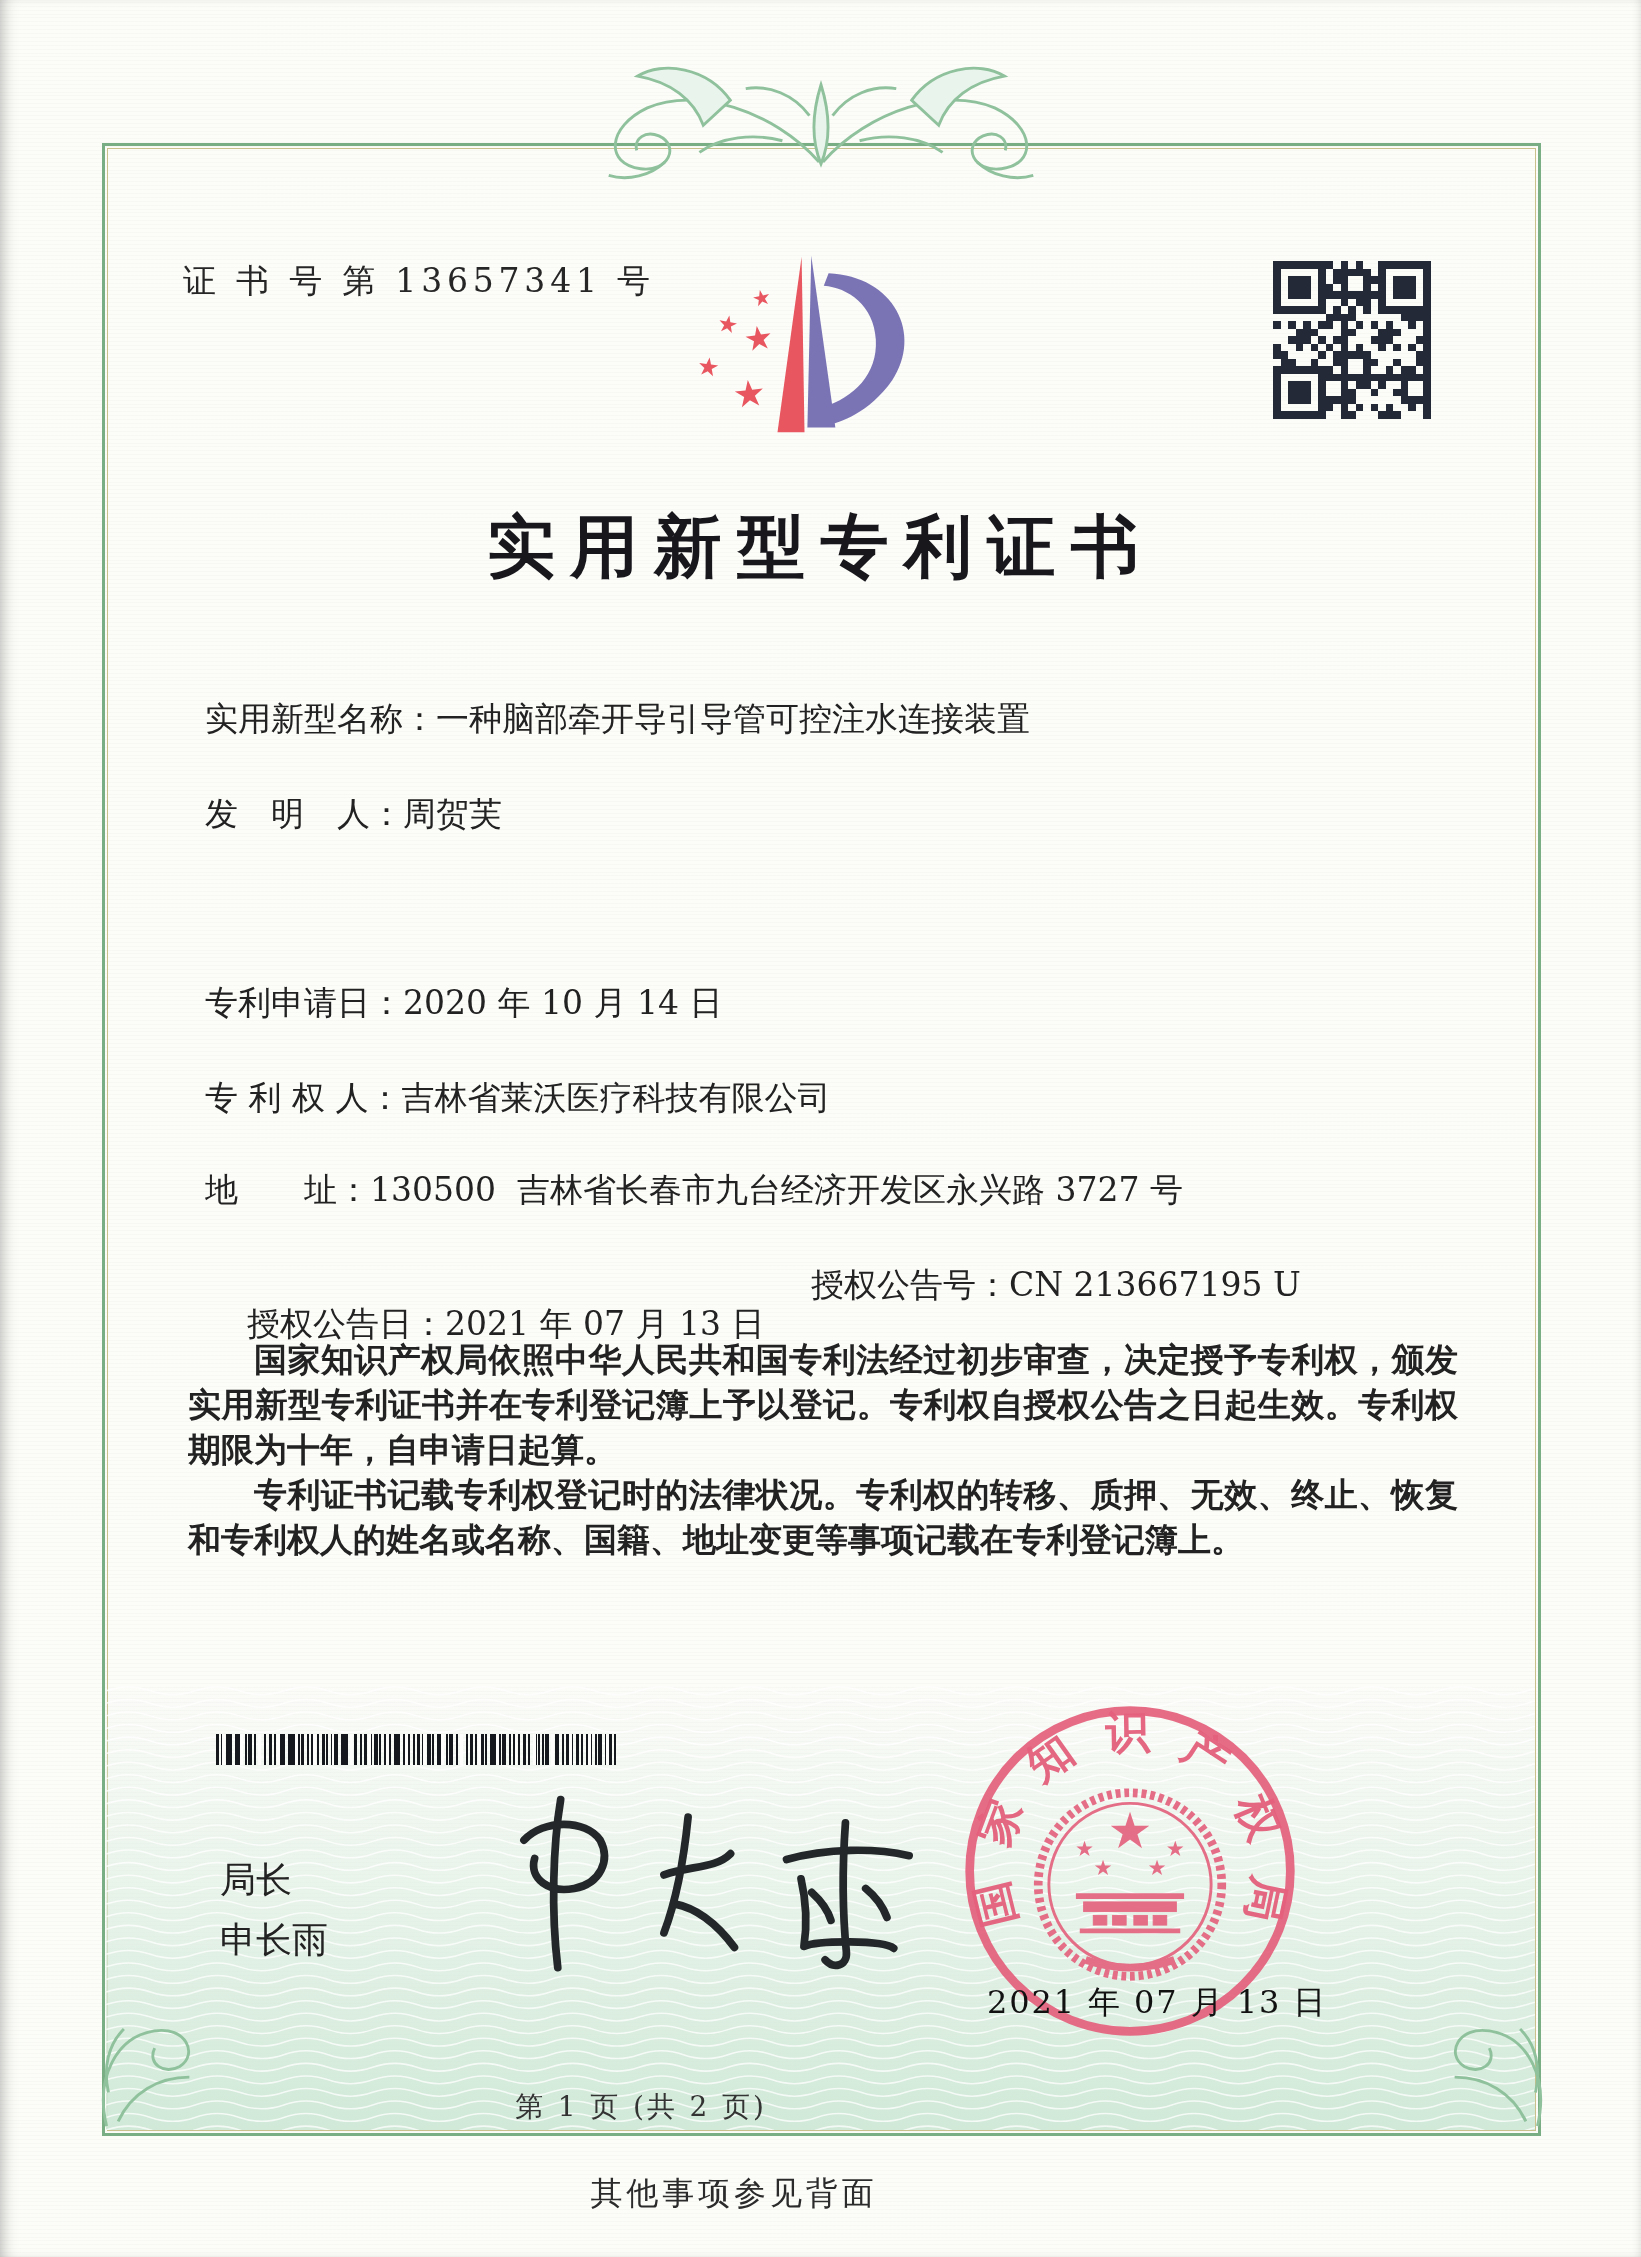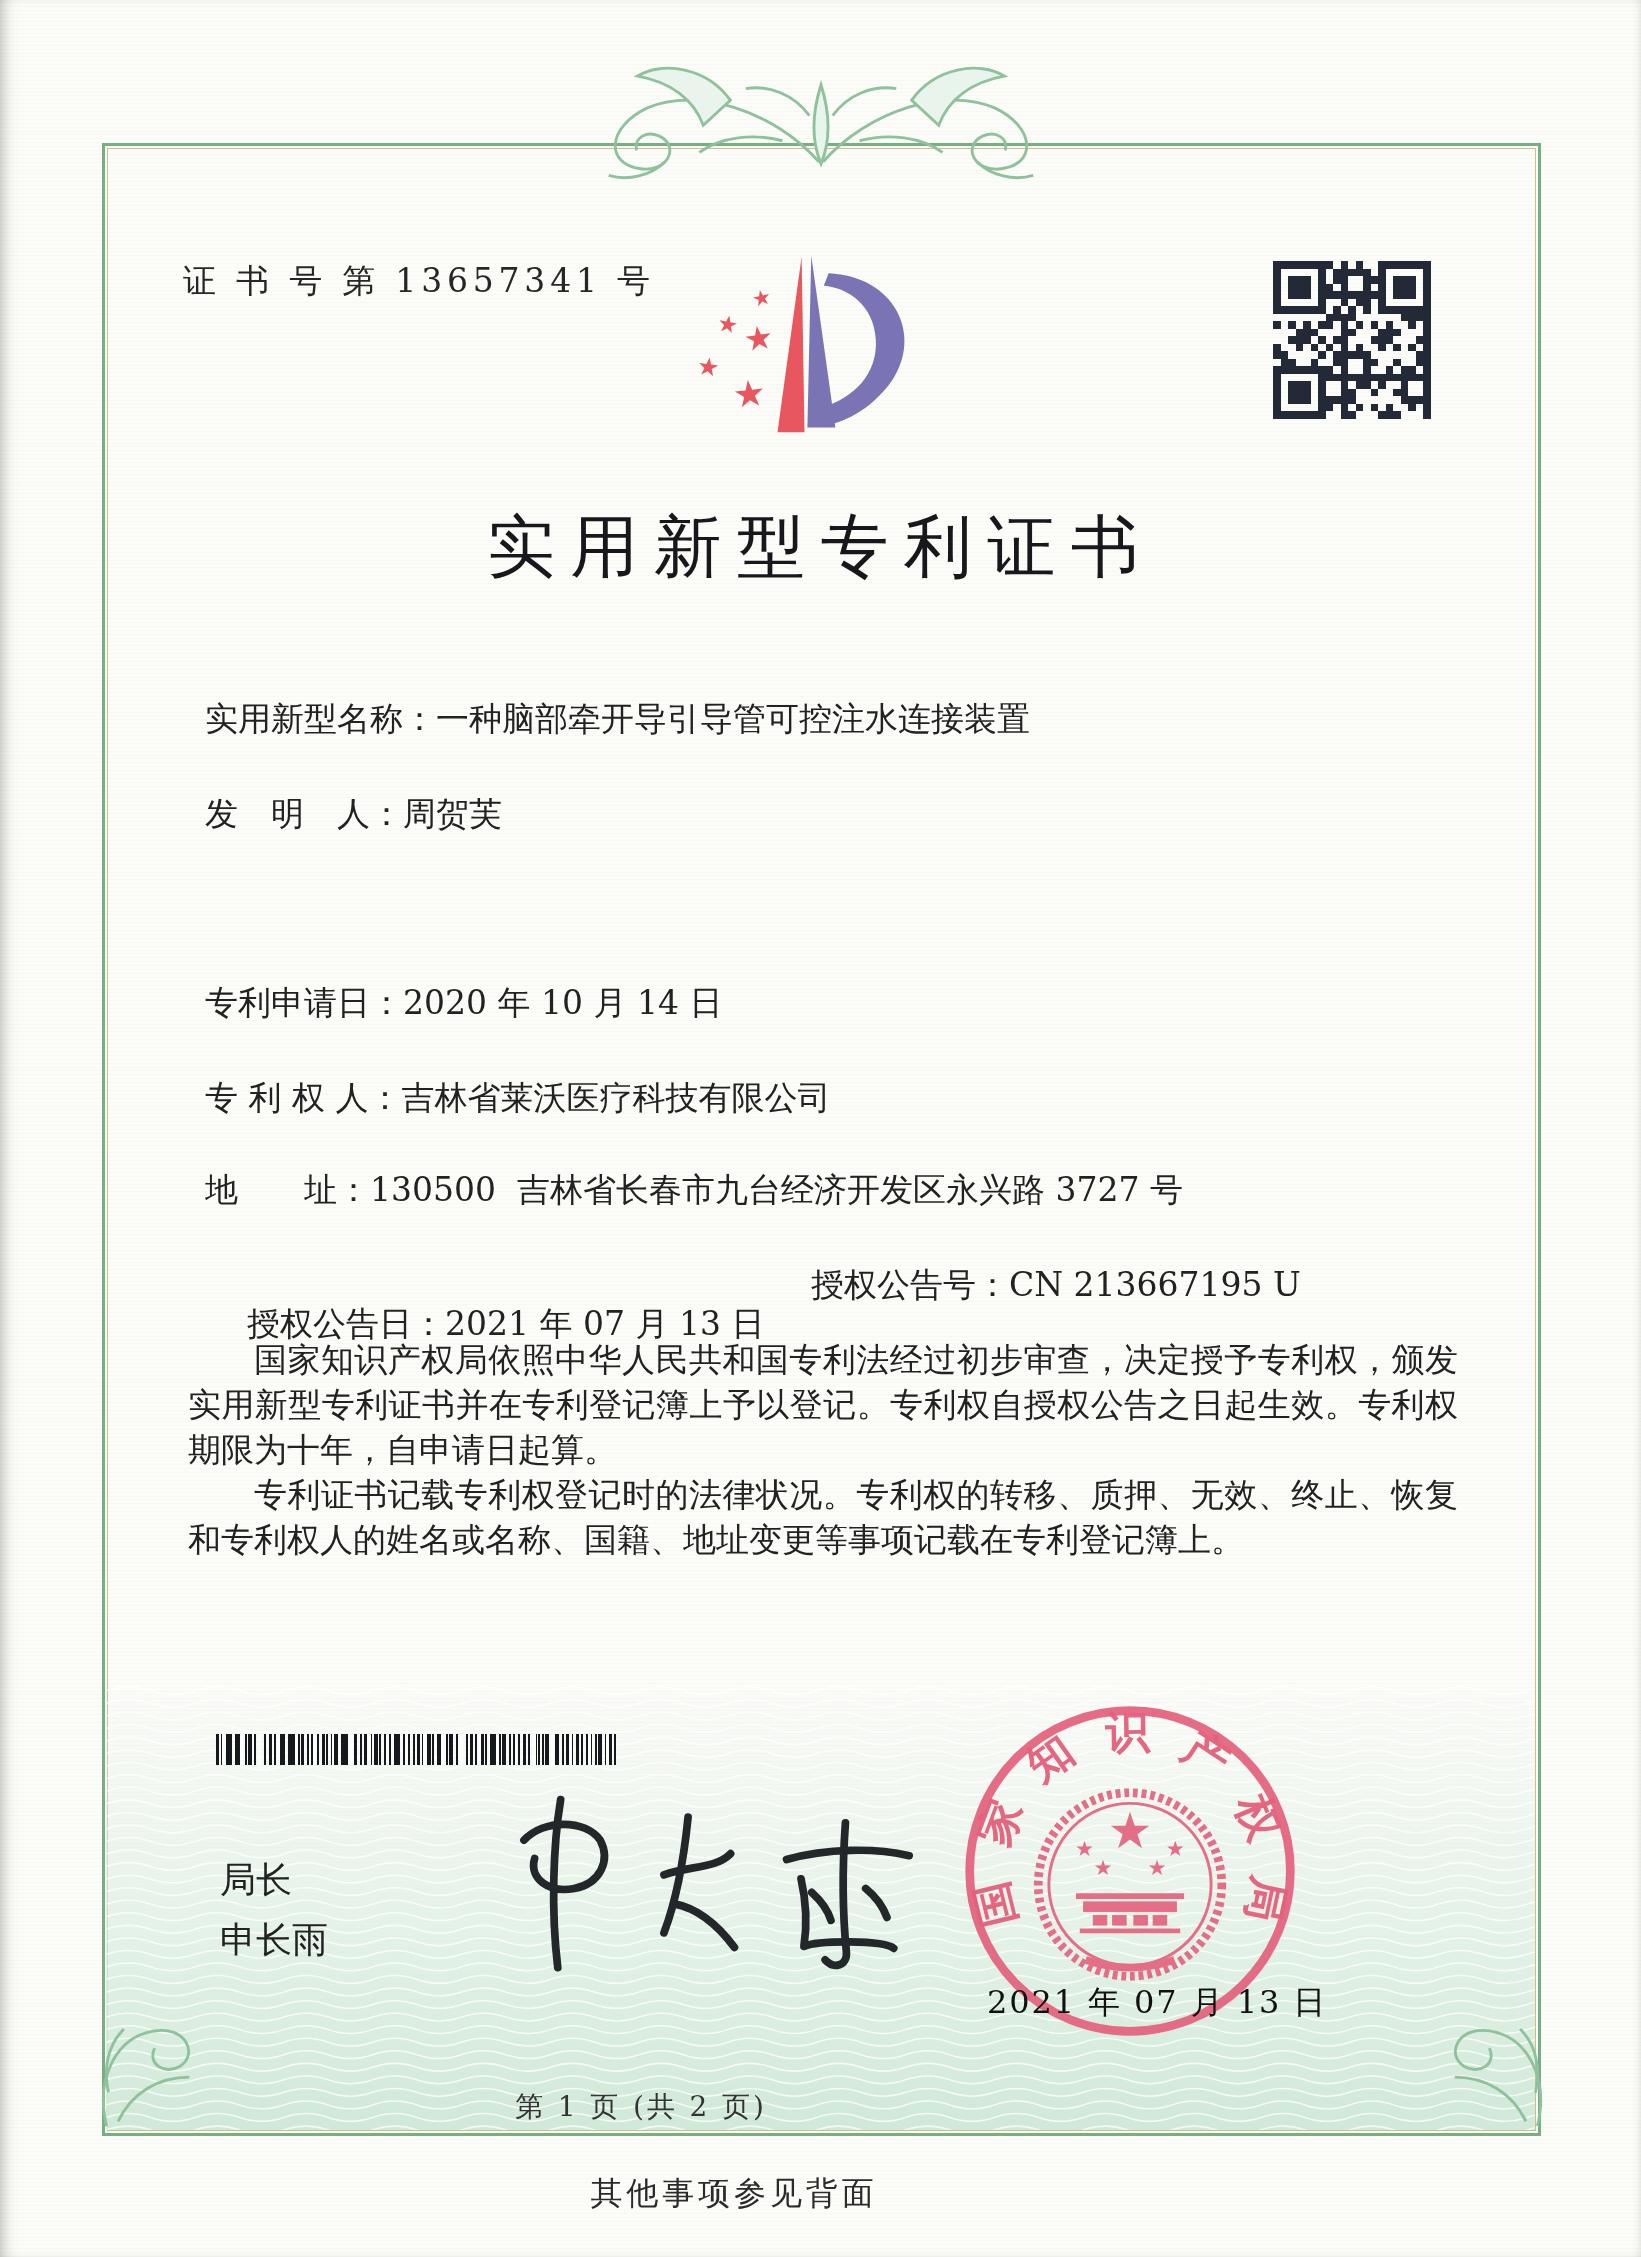--- a/index.html
+++ b/index.html
@@ -19,30 +19,30 @@
   .frame::before{content:"";position:absolute;inset:1.9px;border:1px solid #c9c08b;}
   
   .wash{left:106px;top:1685px;width:1429px;height:445px;overflow:hidden;
     background:linear-gradient(180deg, rgba(223,240,227,0) 0%, rgba(221,239,226,.55) 40%, rgba(206,232,214,.95) 100%);}
   .wash svg{display:block;}
   
   .cert-number{left:183px;top:259px;font-size:33px;letter-spacing:4.8px;color:#262626;}
   .logo{left:684px;top:249px;width:241px;height:193px;}
   .qr{left:1273px;top:261px;width:158px;height:158px;}
   .qr svg{width:100%;height:100%;}
-  .title{left:0;top:502px;width:1641px;text-align:center;font-size:68px;font-weight:normal;
+  .title{left:0;top:502px;width:1641px;text-align:center;font-size:68px;font-weight:bold;
     letter-spacing:15.4px;color:#17171c;}
   
   .field{left:205px;font-size:33px;white-space:pre;color:#222;}
   .field .label,.field .value{white-space:pre;}
   .f0{top:697px}.f1{top:792px}.f2{top:886px}.f3{top:981px}.f4{top:1076px}.f5{top:1168px}.f6{top:1263px}
   .grant-no{position:absolute;left:606px;top:0;white-space:pre;}
   
   .paras{left:188px;top:1337px;width:1270px;font-size:33px;line-height:45px;text-align:justify;color:#222;}
-  .paras p{margin:0;text-indent:2em;}
+  .paras p{margin:0;text-indent:2em;font-weight:bold;}
   
   .barcode{left:216px;top:1734px;width:402px;height:31px;
     background:
       repeating-linear-gradient(90deg, transparent 0 5.8px, #fdfdfb 5.8px 8.7px, transparent 8.7px 18.3px),
       repeating-linear-gradient(90deg, #15181c 0 1.9px, transparent 1.9px 4.8px),
       repeating-linear-gradient(90deg, #15181c 0 2.9px, transparent 2.9px 10.6px);}
   .signer-title{left:220px;top:1856px;font-size:36px;font-family:Liberation Mono, monospace;color:#222;}
   .signer-name{left:220px;top:1916px;font-size:36px;font-family:"DejaVu Sans","Liberation Sans",sans-serif;color:#222;}
   .signature{left:468px;top:1786px;width:473px;height:203px;}
   .seal{left:960px;top:1701px;width:340px;height:340px;}

